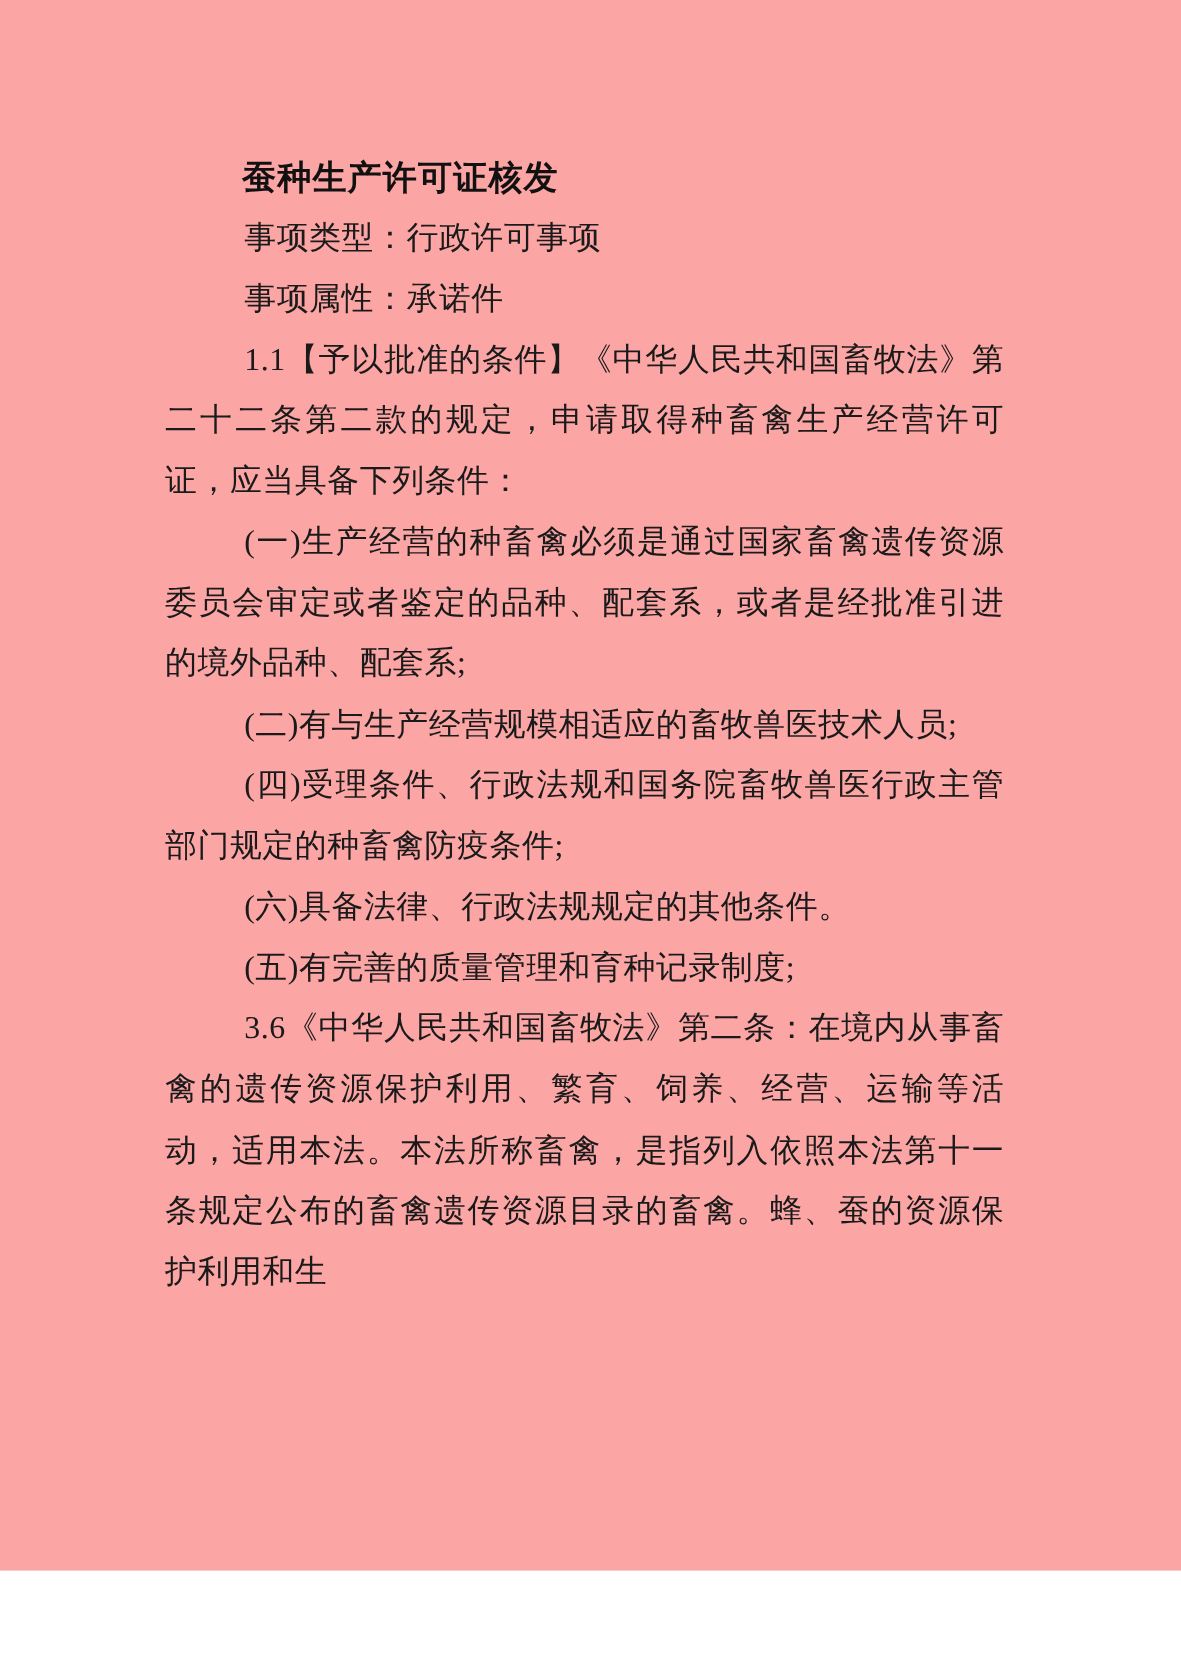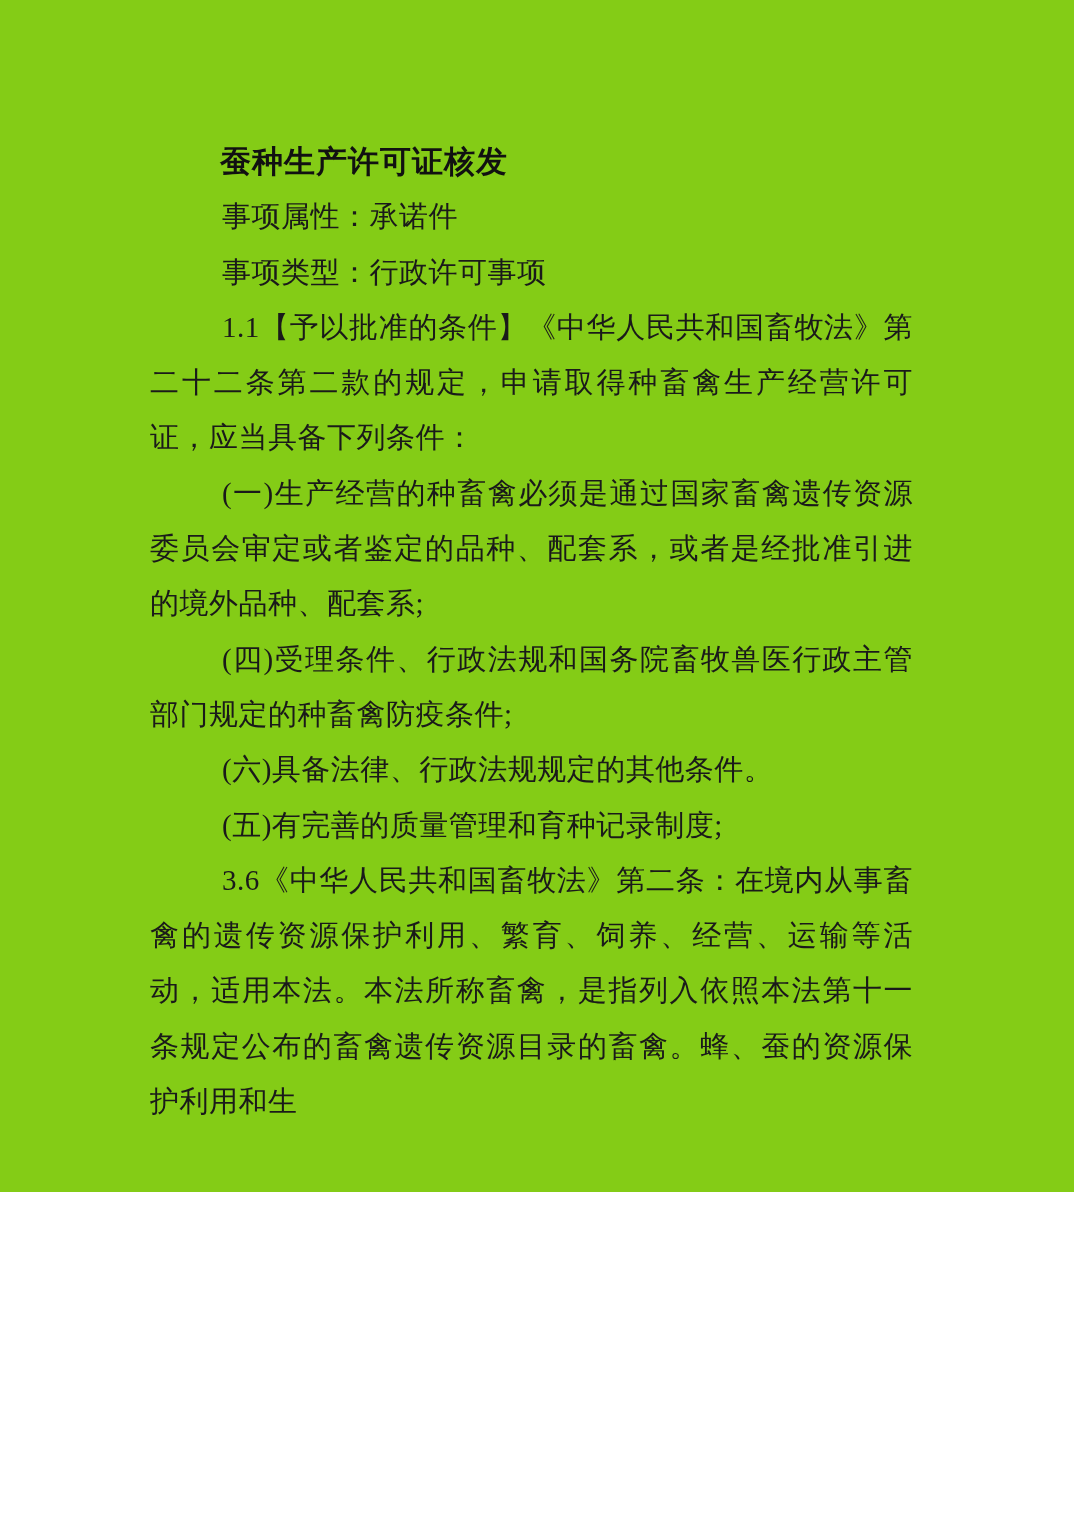--- a/index.html
+++ b/index.html
@@ -3,22 +3,22 @@
 <meta charset="utf-8">
 <style>
   html, body {
     margin: 0;
     padding: 0;
     background: #ffffff;
   }
   .page {
     position: relative;
     width: 1074px;
-    height: 1192px;
-    background: #84cc16;
+    height: 1428px;
+    background: #fca5a5;
     overflow: hidden;
     font-family: "Liberation Serif", "DejaVu Serif", serif;
     color: #1a1a1a;
   }
   .content {
     position: absolute;
     left: 150px;
     top: 134px;
     width: 763px;
   }
@@ -56,29 +56,30 @@
 </style>
 </head>
 <body>
 
 <div class="page">
 
   <div class="content">
 
     <h1 class="doc-title">蚕种生产许可证核发</h1>
 
+    <p>事项类型：行政许可事项</p>
+
     <p>事项属性：承诺件</p>
-
-    <p>事项类型：行政许可事项</p>
 
 
     <p>1.1【予以批准的条件】《中华人民共和国畜牧法》第二十二条第二款的规定，申请取得种畜禽生产经营许可证，应当具备下列条件：</p>
 
     <p>(一)生产经营的种畜禽必须是通过国家畜禽遗传资源委员会审定或者鉴定的品种、配套系，或者是经批准引进的境外品种、配套系;</p>
 
+    <p>(二)有与生产经营规模相适应的畜牧兽医技术人员;</p>
 
 
     <p>(四)受理条件、行政法规和国务院畜牧兽医行政主管部门规定的种畜禽防疫条件;</p>
 
     <p>(六)具备法律、行政法规规定的其他条件。</p>
 
     <p>(五)有完善的质量管理和育种记录制度;</p>
 
 
 

